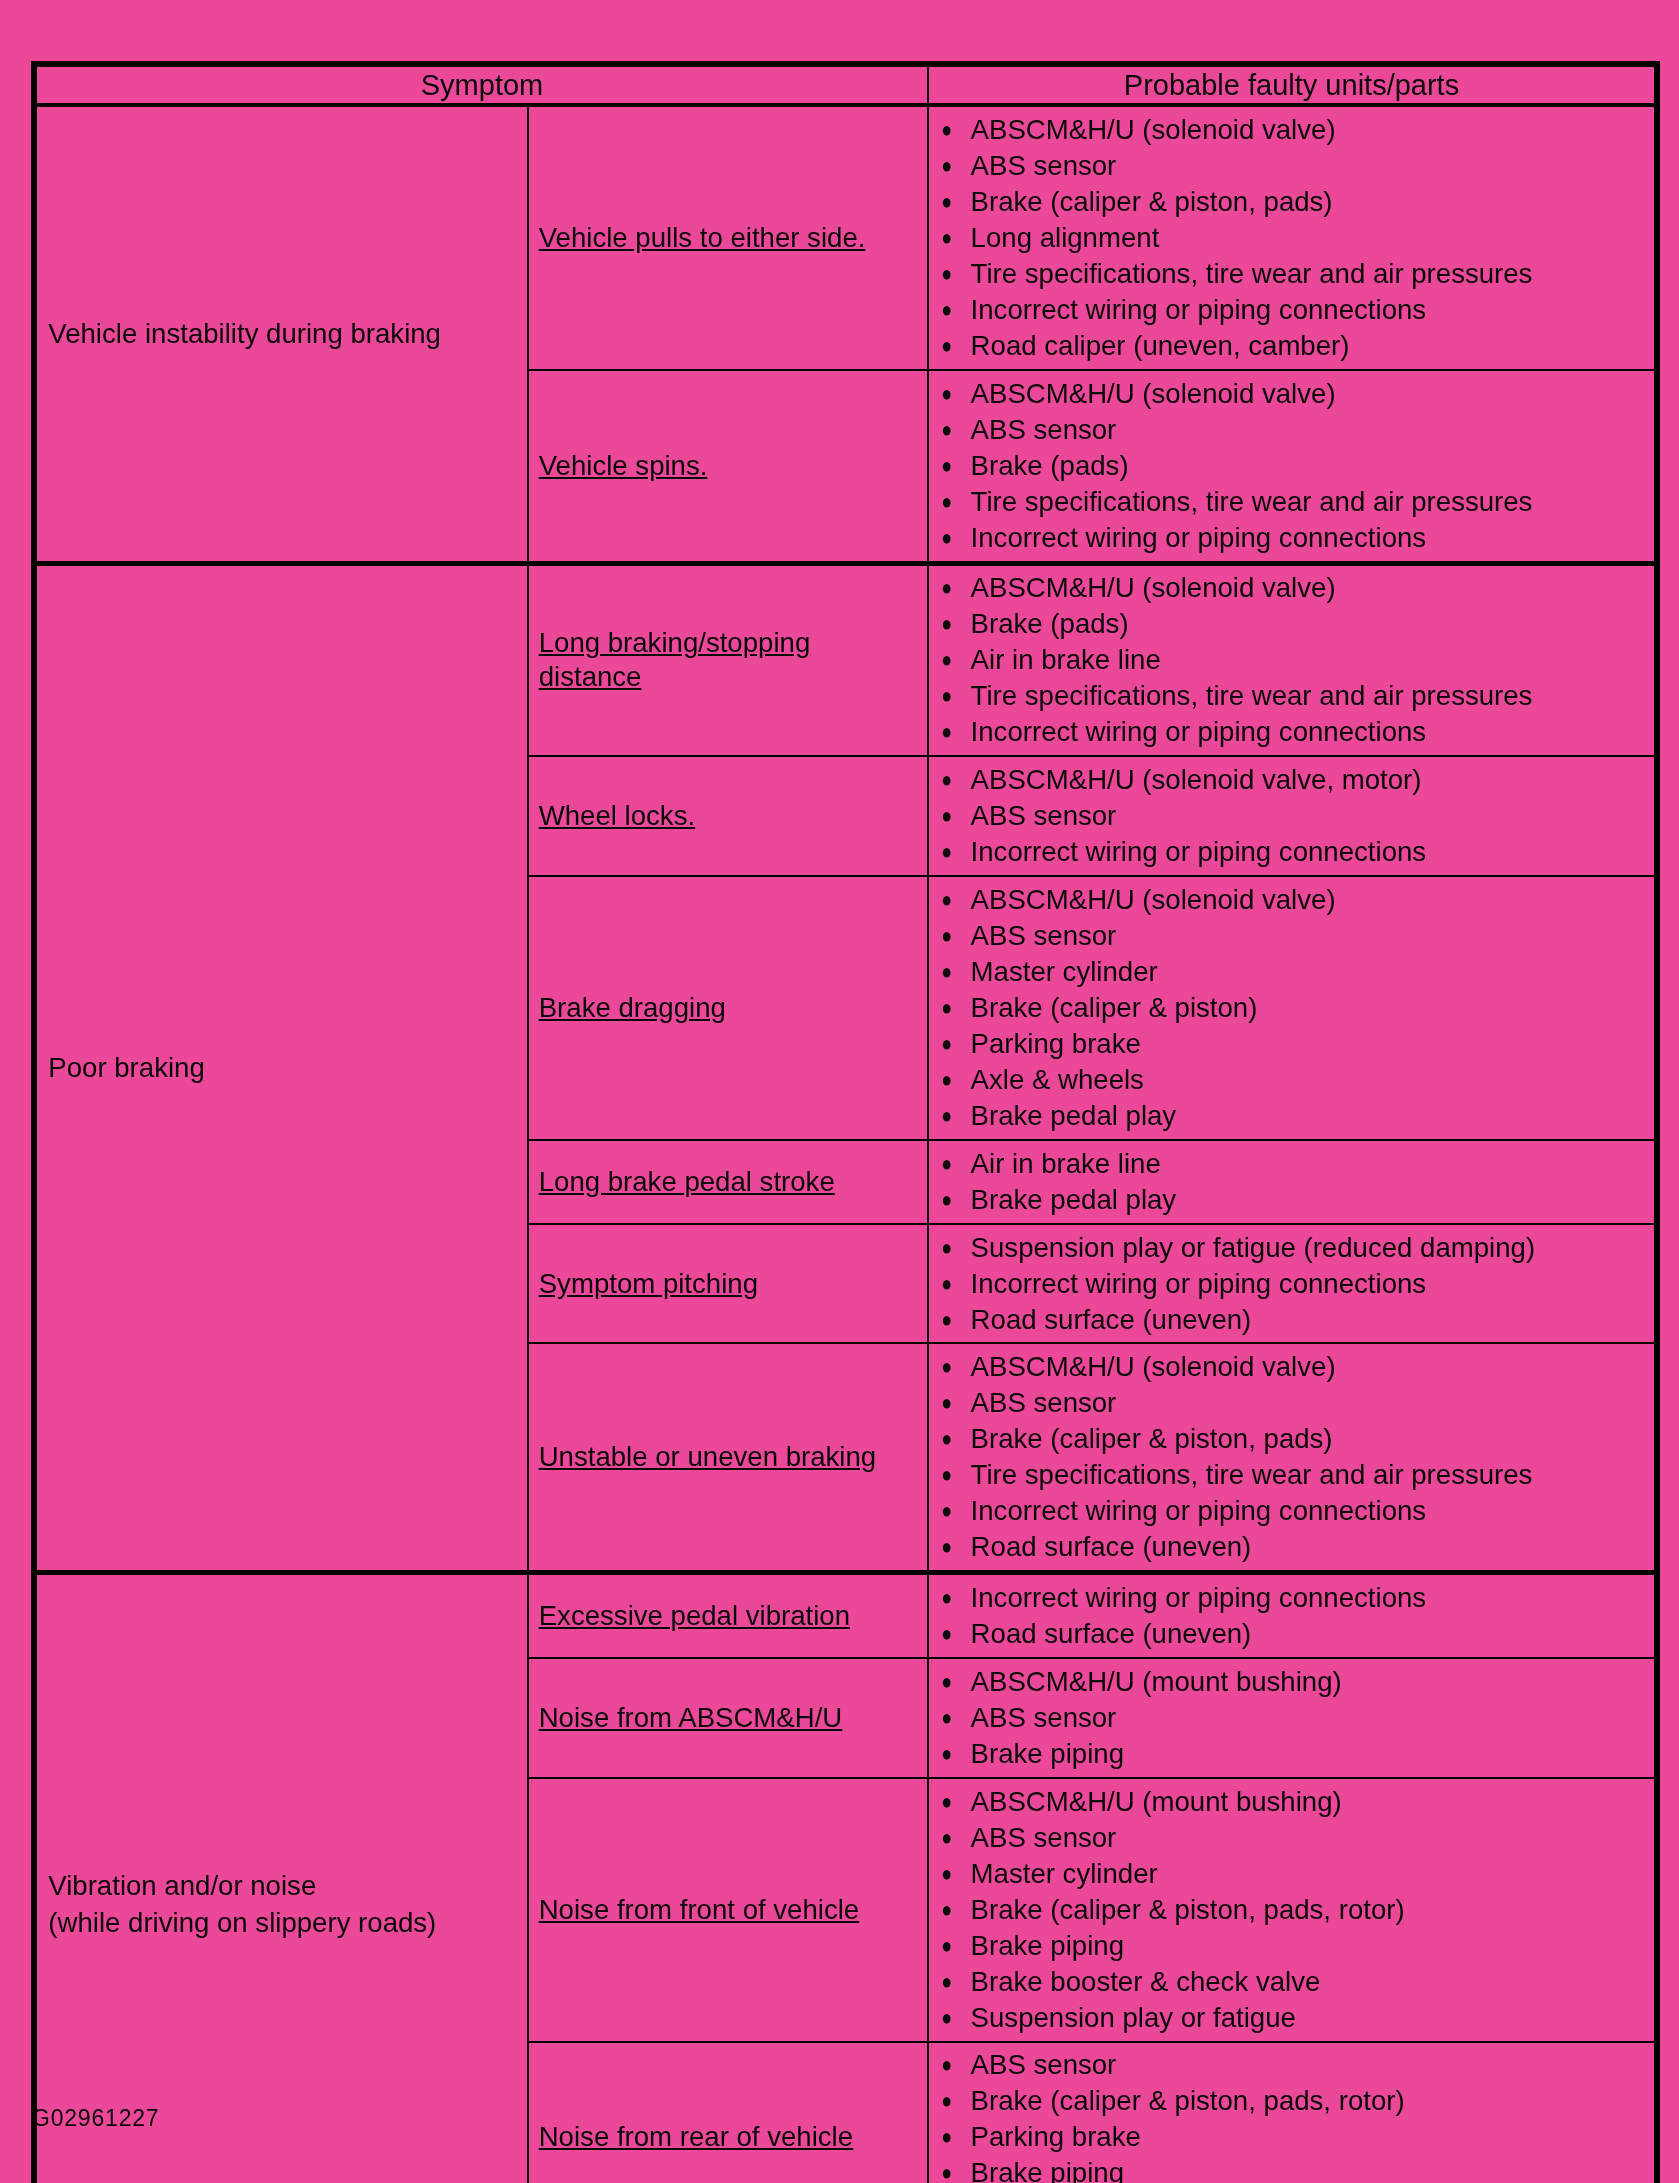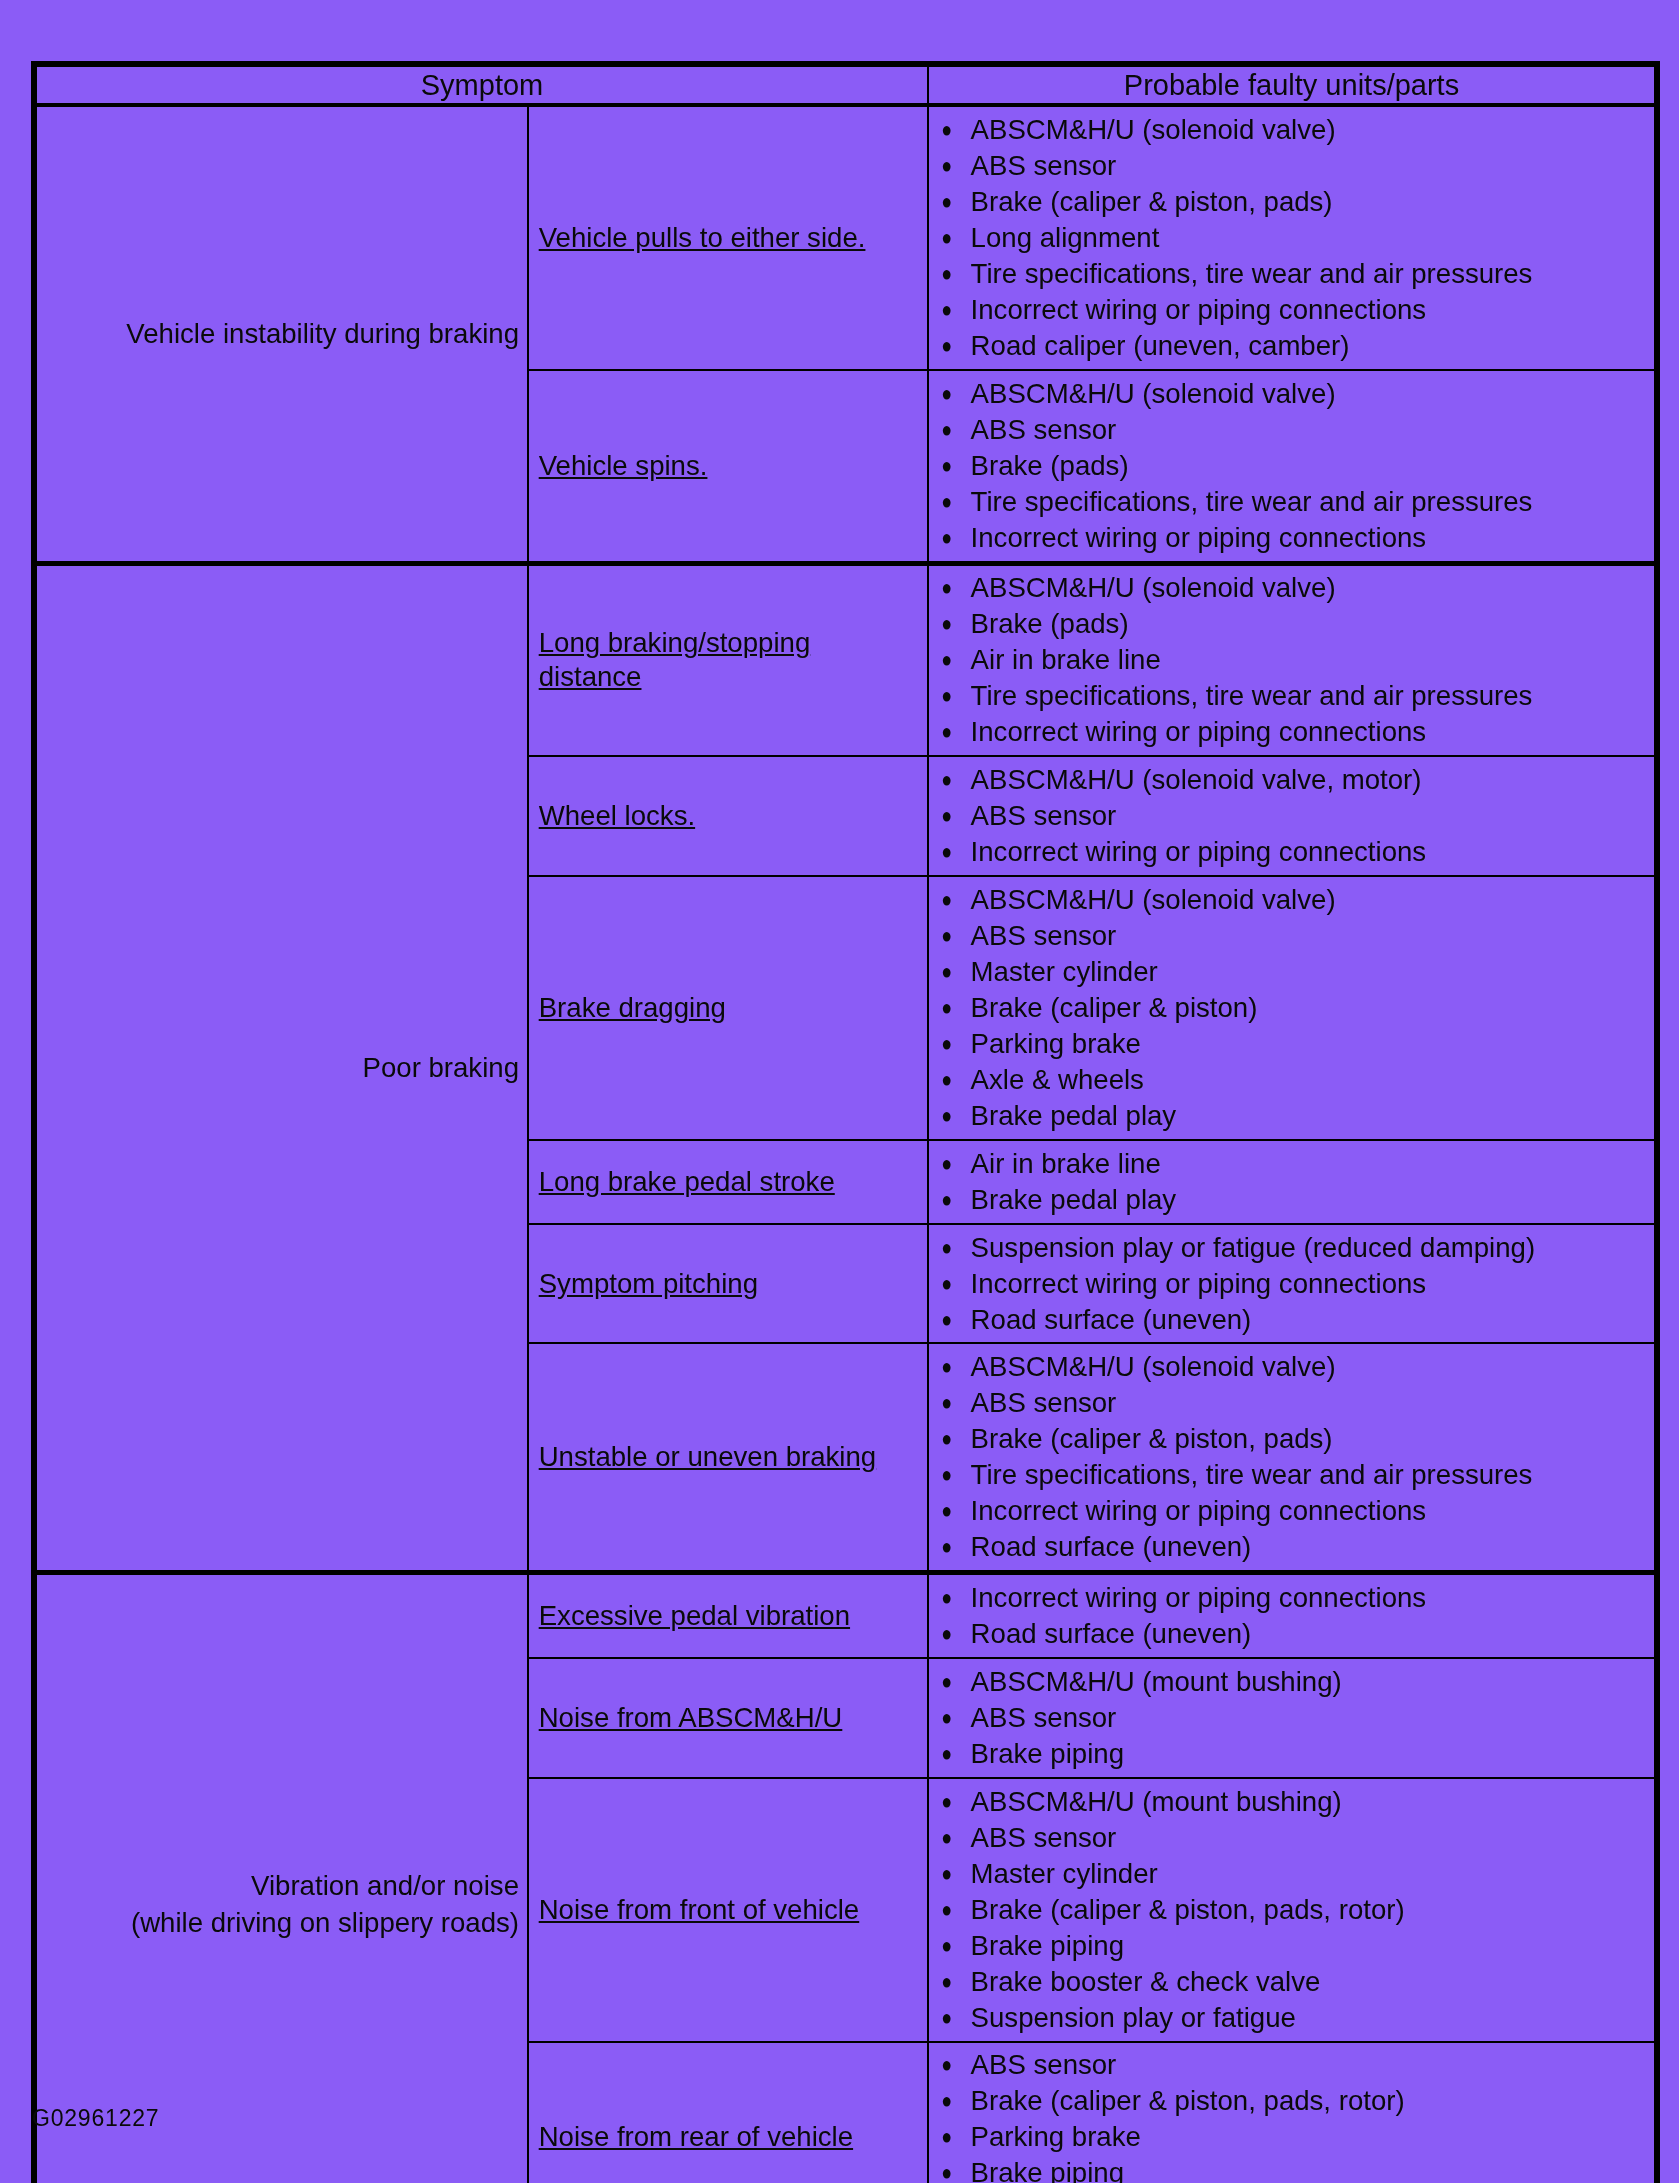--- a/index.html
+++ b/index.html
@@ -4,21 +4,21 @@
 <style>
   html, body {
     margin: 0;
     padding: 0;
     background: #ffffff;
   }
   .page {
     position: relative;
     width: 1680px;
     height: 2183px;
-    background: #8b5cf6;
+    background: #ec4899;
     font-family: "Liberation Sans", sans-serif;
     color: #0a0a0a;
     overflow: hidden;
   }
   table.diag {
     position: absolute;
     left: 31px;
     top: 61px;
     width: 1624px;
     border-collapse: collapse;
@@ -38,24 +38,23 @@
   }
   th {
     font-size: 29px;
     font-weight: 400;
     text-align: center;
     border-bottom-width: 4px;
   }
   tr.group-sep > td { border-top-width: 5.7px; }
   td.symptom-cell {
     padding-left: 11.3px;
-    padding-right: 8px;
+    padding-right: 2px;
     white-space: pre-line;
     line-height: 37px;
-    text-align: right;
   }
   td.sub-cell {
     padding-left: 9.7px;
     padding-right: 6.5px;
     line-height: 34px;
     text-decoration: underline;
   }
   td.parts-cell { padding: 4.9px 4.9px 4.9px 11.3px; }
   ul.parts {
     list-style: none;

